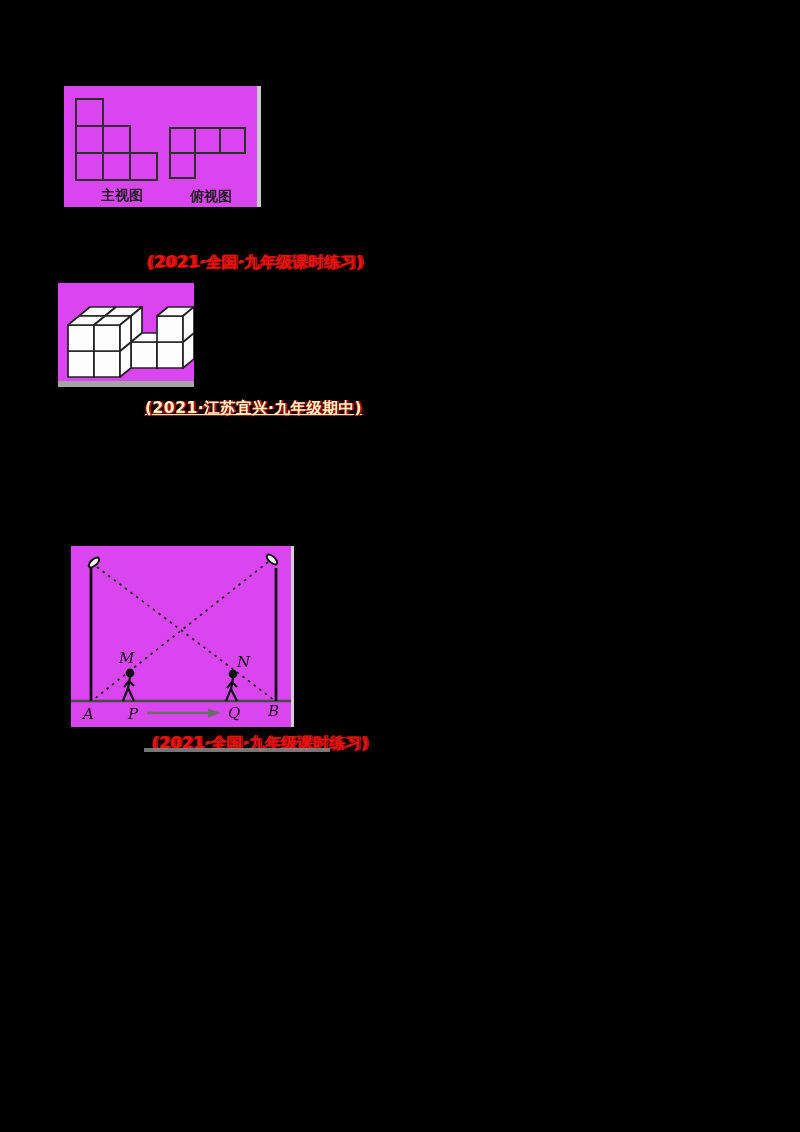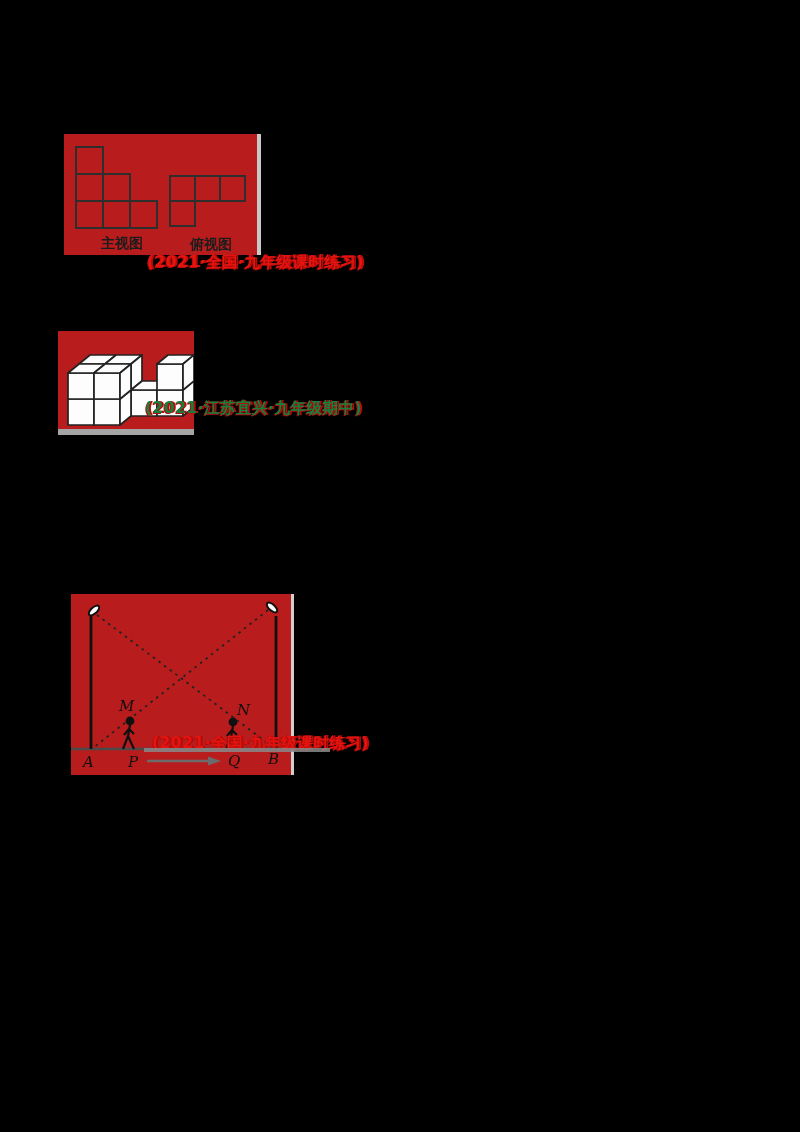--- a/index.html
+++ b/index.html
@@ -5,22 +5,21 @@
   html,body{margin:0;padding:0;}
   body{
     width:800px;height:1132px;
     background:#000;
     position:relative;
     font-family:"DejaVu Sans","Liberation Sans",sans-serif;
     overflow:hidden;
   }
   .img-box{
     position:absolute;
-    background:#b91c1c;
-    margin-top:48px;
+    background:#d946ef;
   }
   #figure1-box{left:64px;top:86px;width:193px;height:121px;border-right:4px solid #c9c9c9;}
   #figure2-box{left:58px;top:283px;width:136px;height:98px;border-bottom:6px solid #a5a5a5;}
   #figure3-box{left:71px;top:546px;width:220px;height:181px;border-right:3px solid #cfcfcf;}
   .caption{
     position:absolute;
     font-size:15.5px;
     font-weight:bold;
     letter-spacing:0.5px;
     white-space:nowrap;
@@ -84,21 +83,21 @@
       <polygon points="62,94 62,68 73,59 73,85"></polygon>
       <polygon points="10,68 36,68 36,42 10,42"></polygon>
       <polygon points="10,42 36,42 47,33 21,33"></polygon>
       <polygon points="36,68 62,68 62,42 36,42"></polygon>
       <polygon points="36,42 62,42 73,33 47,33"></polygon>
       <polygon points="62,68 62,42 73,33 73,59"></polygon>
     </g>
   </svg>
 </div>
 
-<div class="caption" id="caption2" style="color: #15803d; text-shadow: rgb(181, 12, 10) 2px 0px 0px, rgb(181, 12, 10) -1px 1px 0px;">(2021·江苏宜兴·九年级期中)</div>
+<div class="caption" id="caption2" style="color: #fef9c3; text-shadow: rgb(181, 12, 10) 2px 0px 0px, rgb(181, 12, 10) -1px 1px 0px; text-decoration: underline;">(2021·江苏宜兴·九年级期中)</div>
 
 <div class="img-box" id="figure3-box">
   <svg width="220" height="181" viewBox="0 0 220 181">
 
     <g stroke="#222" stroke-width="1.8" stroke-dasharray="2.5 4.5" fill="none">
       <path d="M26,21 L203,154"></path>
       <path d="M197,16 L22,154"></path>
     </g>
 
     <line x1="0" y1="155" x2="220" y2="155" stroke="#4a4a4a" stroke-width="2.4"></line>

